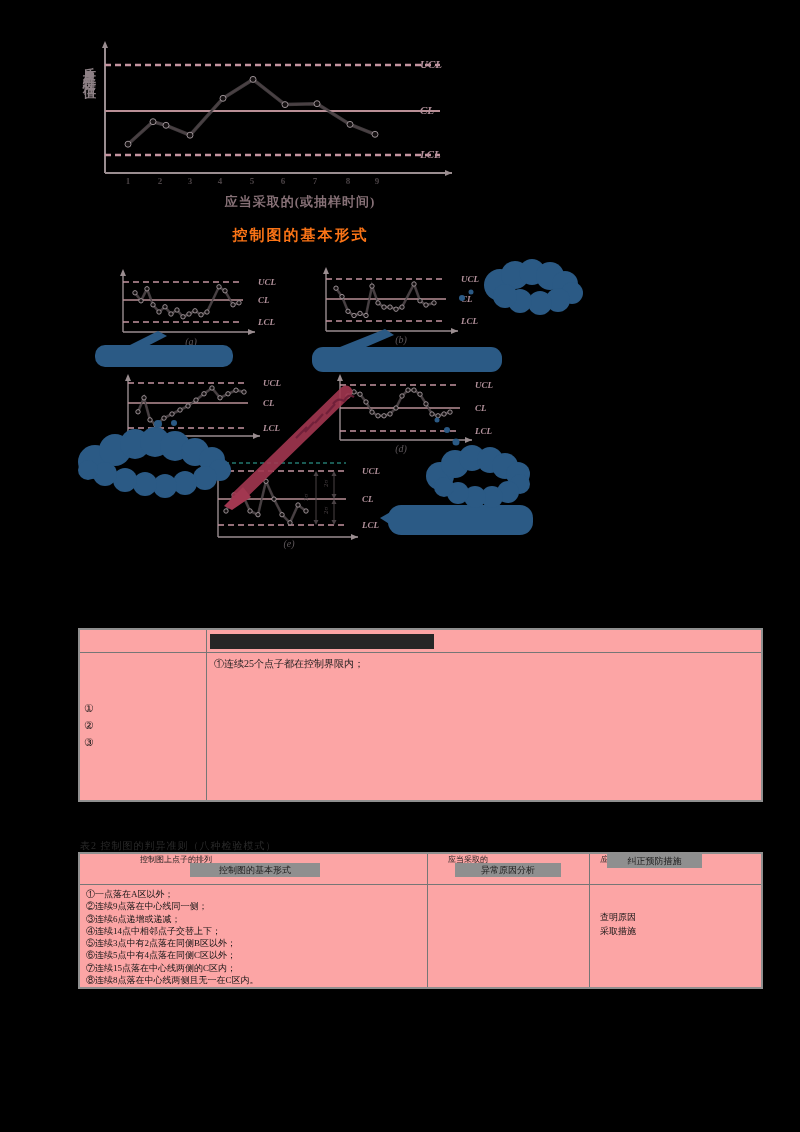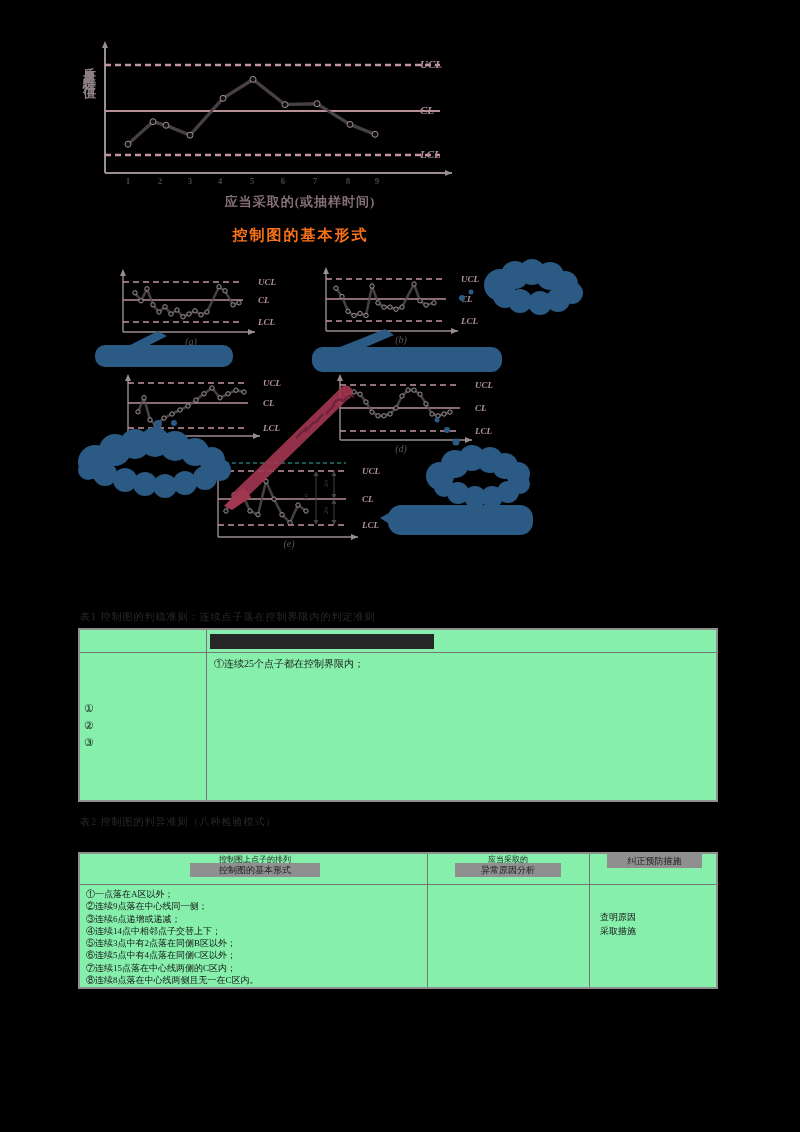--- a/index.html
+++ b/index.html
@@ -4,28 +4,28 @@
 <style>
   html,body{margin:0;padding:0;background:#000;}
   .page{position:relative;width:800px;height:1132px;background:#000;overflow:hidden;
         font-family:"Liberation Serif","DejaVu Serif",serif;}
   .abs{position:absolute;}
   .ylabel{writing-mode:vertical-rl;letter-spacing:5px;font-size:13px;font-weight:bold;color:#8d8085;}
   .xlabel{font-size:13px;font-weight:bold;color:#867076;text-align:center;letter-spacing:1px;}
   .cap-main{font-size:15px;font-weight:bold;color:#f97316;text-align:center;letter-spacing:2px;}
   .cap-sub{font-size:10px;font-style:italic;color:#5f585c;text-align:center;width:30px;}
   .chartbox{position:absolute;}
-  .tbl{position:absolute;border:2px solid var(--tborder);background:#86efac;}
+  .tbl{position:absolute;border:2px solid var(--tborder);background:#fca5a5;padding-left:45px;}
   .tbl .vline{position:absolute;top:0;bottom:0;width:1px;background:#767676;}
   .tbl .hline{position:absolute;left:0;right:0;height:1px;background:#767676;}
   .tbl-title{font-size:10px;color:#2a2a2a;letter-spacing:1px;white-space:nowrap;}
   .dark-redact{position:absolute;background:var(--hdark);}
   .strip{position:absolute;background:var(--hstrip);color:#1b1b1b;font-size:9px;
          text-align:center;line-height:14px;height:14px;overflow:hidden;white-space:nowrap;}
-  .hline1{position:absolute;font-size:8px;color:#1c1c1c;text-align:center;white-space:nowrap;overflow:hidden;}
+  .hline1{position:absolute;font-size:8px;color:#1c1c1c;white-space:nowrap;overflow:hidden;}
   .rules{position:absolute;font-size:9px;line-height:12.3px;color:#161616;white-space:nowrap;overflow:hidden;}
   .circ-items{position:absolute;font-size:11px;line-height:17px;color:#161616;}
   .first-line{position:absolute;font-size:10px;color:#1d1d1d;white-space:nowrap;}
   .col3lines{position:absolute;font-size:9px;line-height:14px;color:#151515;}
   svg{display:block;}
 </style>
 </head>
 <body>
 
 <div class="page">
@@ -324,34 +324,33 @@
     <g>
       <rect x="560" y="711" width="158" height="11" fill="var(--red)" opacity="0.5"></rect>
       <rect x="525" y="733" width="193" height="13" fill="var(--red)" opacity="0.55"></rect>
       <line x1="500" y1="748" x2="595" y2="663" stroke="var(--red)" stroke-width="11" stroke-linecap="round" opacity="0.92"></line>
       <polygon points="491,748 500,737 509,748 500,758" fill="var(--red)"></polygon>
       <polygon points="588,663 595,655 602,663 595,671" fill="var(--red)"></polygon>
       <path d="M548,703 l9,-9 M556,696 l8,-9 M566,686 l8,-9 M576,676 q5,-7 10,-3 q4,-7 9,-3" stroke="var(--redink)" stroke-width="2" fill="none" opacity="0.9"></path>
     </g>
   </svg>
 
-  <div class="abs tbl-title" style="left:80px;top:610px;">表1 控制图的判稳准则：连续点子落在控制界限内的判定准则</div>
   <div class="tbl" style="left:78px;top:628px;width:636px;height:170px;">
     <div class="vline" style="left:126px;"></div>
     <div class="hline" style="top:22px;"></div>
     <div class="dark-redact" style="left:130px;top:4px;width:224px;height:15px;"></div>
     <div class="first-line" style="left:134px;top:27px;">①连续25个点子都在控制界限内；</div>
     <div class="circ-items" style="left:4px;top:70px;">
         <div>①</div>
         <div>②</div>
         <div>③</div>
       </div>
   </div>
 
-  <div class="abs tbl-title" style="left:80px;top:815px;">表2 控制图的判异准则（八种检验模式）</div>
+  <div class="abs tbl-title" style="left:80px;top:839px;">表2 控制图的判异准则（八种检验模式）</div>
   <div class="tbl" style="left:78px;top:852px;width:636px;height:133px;">
     <div class="vline" style="left:347px;"></div>
     <div class="vline" style="left:509px;"></div>
     <div class="hline" style="top:30px;"></div>
     <div class="hline1" style="left:60px;top:0;width:230px;">控制图上点子的排列</div>
     <div class="strip" style="left:110px;top:9px;width:130px;">控制图的基本形式</div>
     <div class="hline1" style="left:368px;top:0;width:120px;">应当采取的</div>
     <div class="strip" style="left:375px;top:9px;width:106px;">异常原因分析</div>
     <div class="hline1" style="left:520px;top:0;width:105px;font-style:italic;">应当采取的</div>
     <div class="strip" style="left:527px;top:0;width:95px;">纠正预防措施</div>

